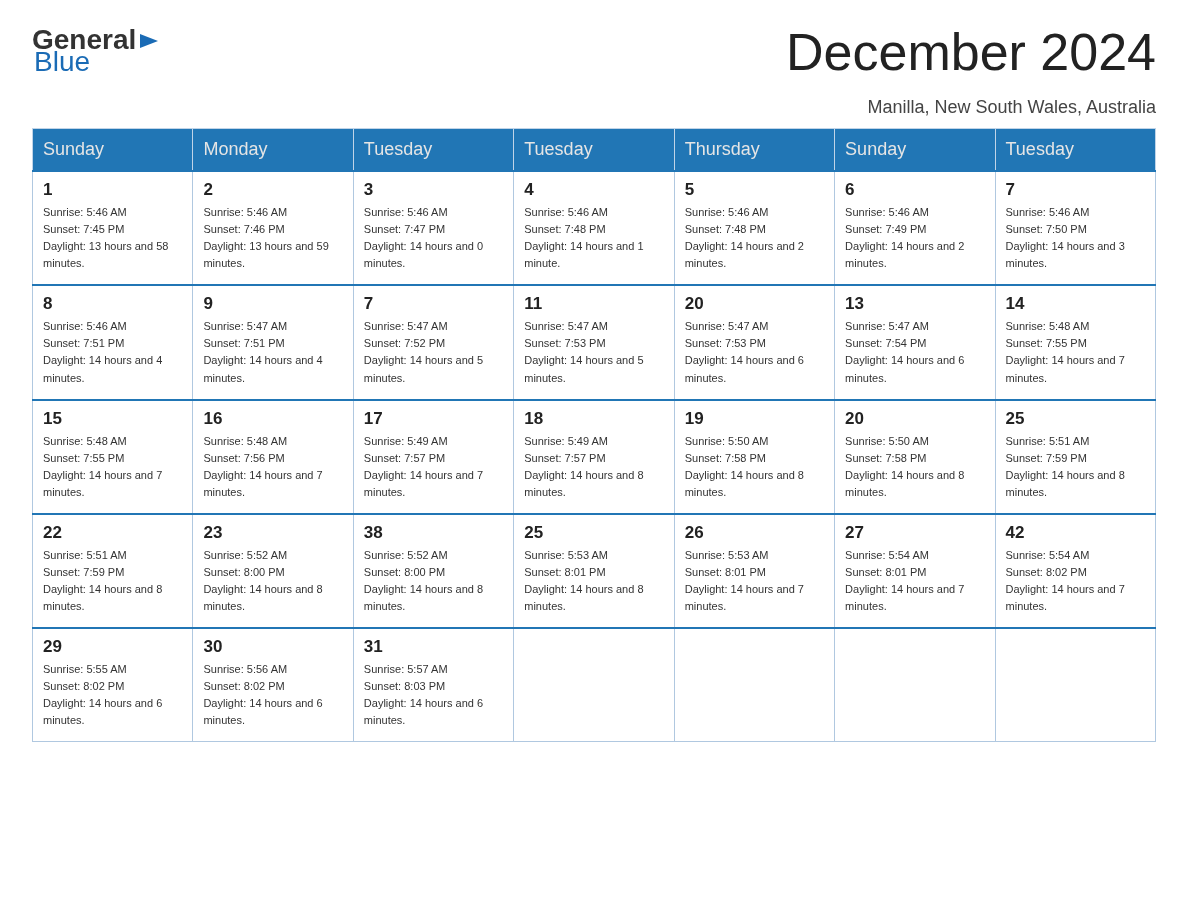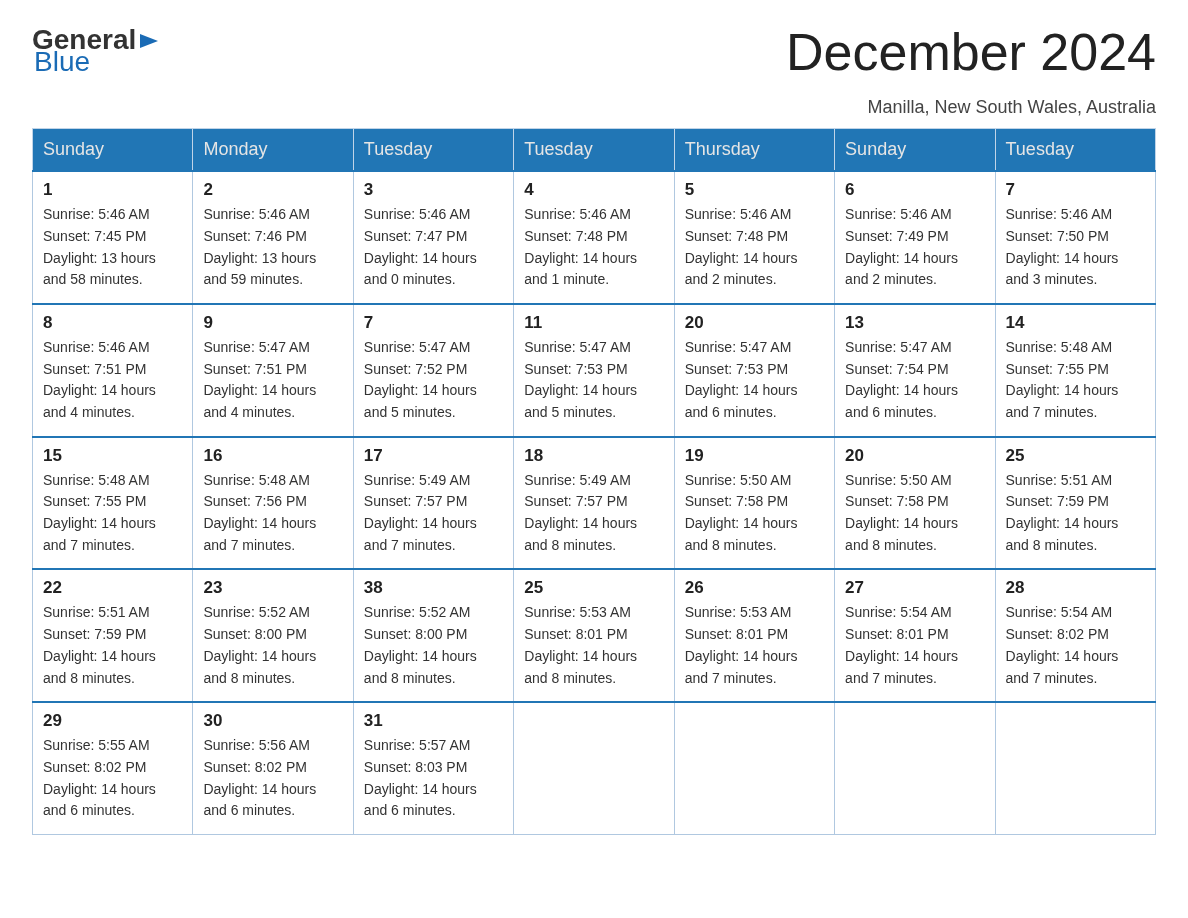--- a/index.html
+++ b/index.html
@@ -72,21 +72,21 @@
       border-top: 2px solid #2176b5;
     }
     .day-number {
       font-size: 17px;
       font-weight: bold;
       color: #222;
       margin-bottom: 4px;
       display: block;
     }
     .day-info {
-      font-size: 14px;
+      font-size: 11px;
       color: #333;
       line-height: 1.55;
     }
     .empty-cell {
       background: #fff;
     }
   </style>
 </head>
 <body>
 
@@ -232,21 +232,21 @@
         </td>
         <td>
           <span class="day-number">26</span>
           <div class="day-info">Sunrise: 5:53 AM<br>Sunset: 8:01 PM<br>Daylight: 14 hours and 7 minutes.</div>
         </td>
         <td>
           <span class="day-number">27</span>
           <div class="day-info">Sunrise: 5:54 AM<br>Sunset: 8:01 PM<br>Daylight: 14 hours and 7 minutes.</div>
         </td>
         <td>
-          <span class="day-number">28</span>
+          <span class="day-number">42</span>
           <div class="day-info">Sunrise: 5:54 AM<br>Sunset: 8:02 PM<br>Daylight: 14 hours and 7 minutes.</div>
         </td>
       </tr>
       <tr>
         <td>
           <span class="day-number">29</span>
           <div class="day-info">Sunrise: 5:55 AM<br>Sunset: 8:02 PM<br>Daylight: 14 hours and 6 minutes.</div>
         </td>
         <td>
           <span class="day-number">30</span>

